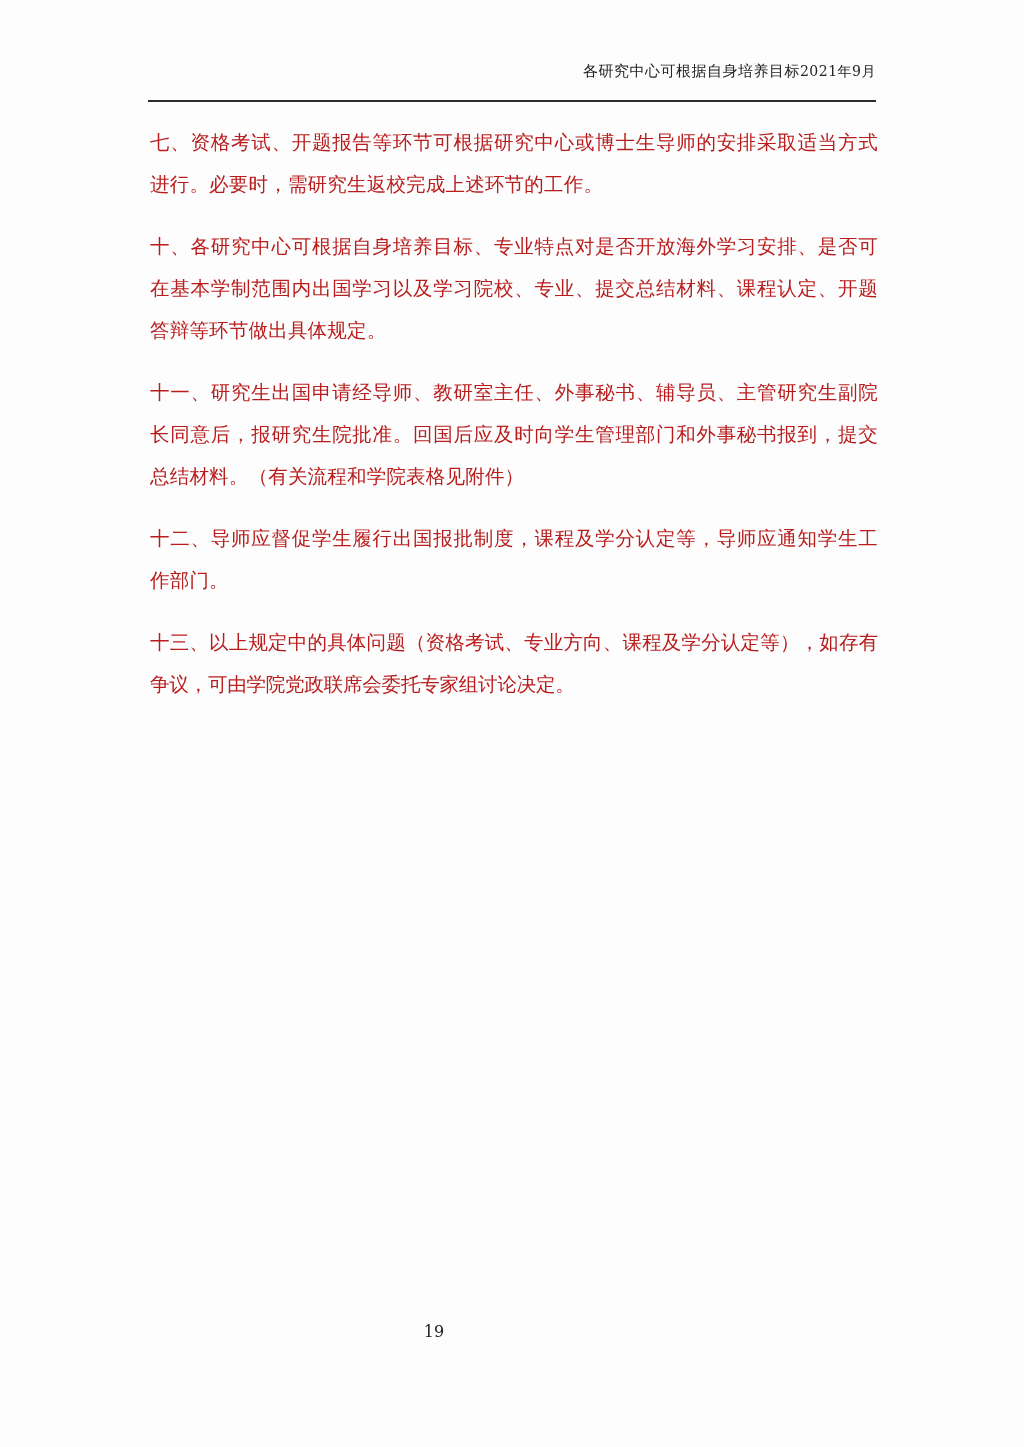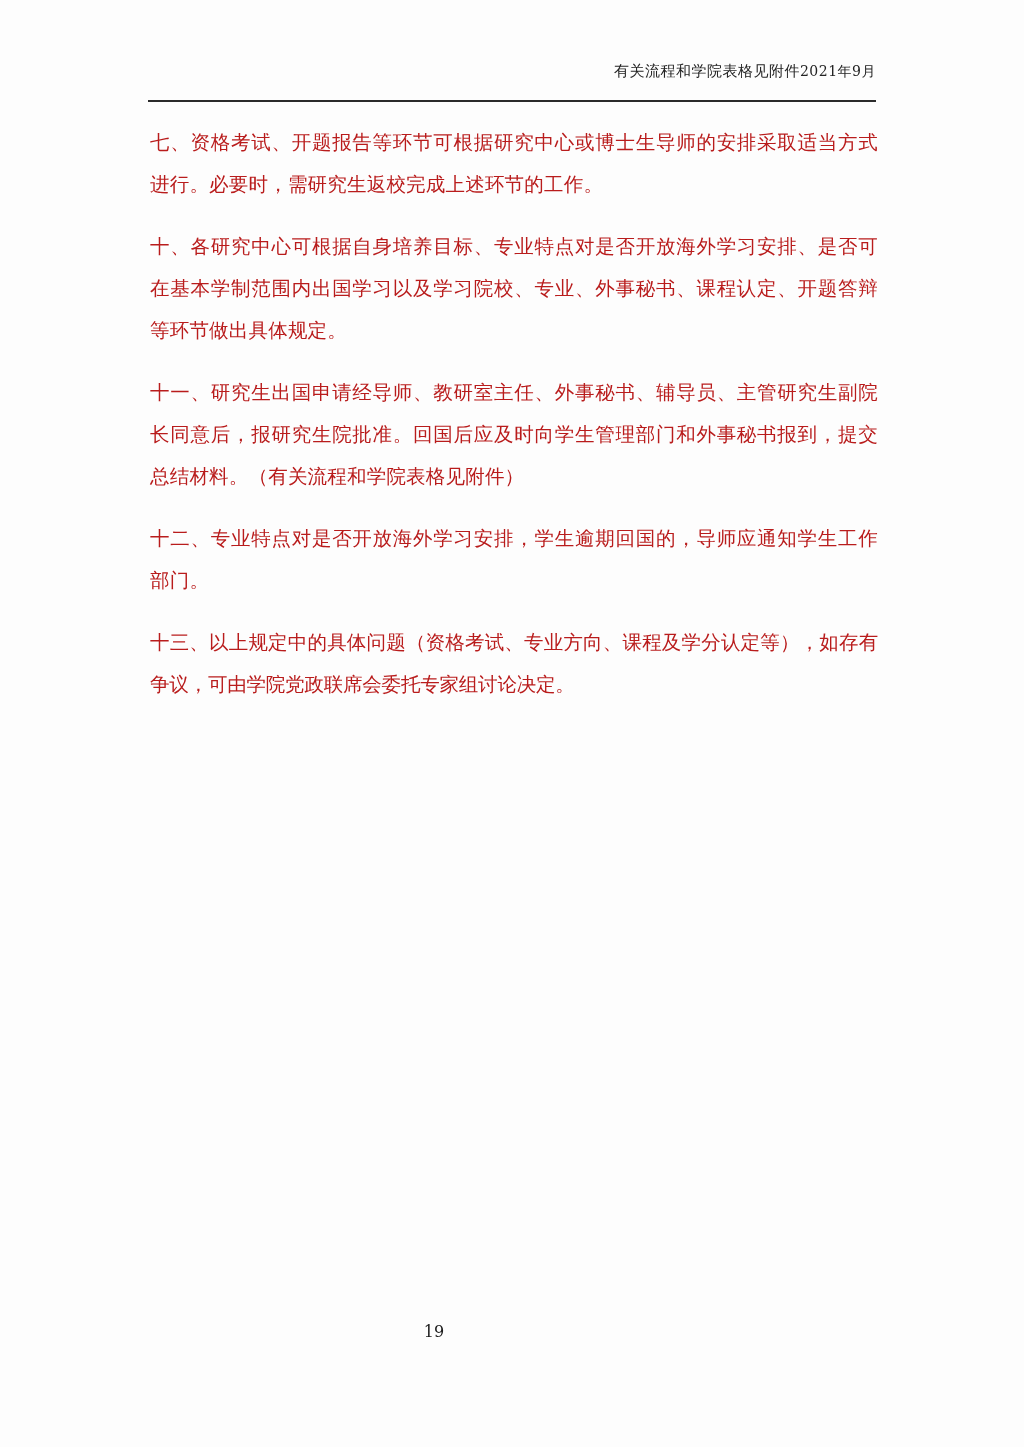--- a/index.html
+++ b/index.html
@@ -73,28 +73,28 @@
     color: #1c1c1c;
     font-family: "DejaVu Serif", "Liberation Serif", serif;
   }
 </style>
 </head>
 <body>
 
 <div class="page">
 
   <div class="header">
-    <span>有关流程和学院表格见附件</span><span class="date-part">2021年9月</span>
+    <span>各研究中心可根据自身培养目标</span><span class="date-part">2021年9月</span>
   </div>
 
   <div class="rule"></div>
 
   <div class="content">
     <p class="para">七、资格考试、开题报告等环节可根据研究中心或博士生导师的安排采取适当方式进行。必要时，需研究生返校完成上述环节的工作。</p>
-    <p class="para">十、各研究中心可根据自身培养目标、专业特点对是否开放海外学习安排、是否可在基本学制范围内出国学习以及学习院校、专业、外事秘书、课程认定、开题答辩等环节做出具体规定。</p>
+    <p class="para">十、各研究中心可根据自身培养目标、专业特点对是否开放海外学习安排、是否可在基本学制范围内出国学习以及学习院校、专业、提交总结材料、课程认定、开题答辩等环节做出具体规定。</p>
     <p class="para">十一、研究生出国申请经导师、教研室主任、外事秘书、辅导员、主管研究生副院长同意后，报研究生院批准。回国后应及时向学生管理部门和外事秘书报到，提交总结材料。（有关流程和学院表格见附件）</p>
-    <p class="para">十二、专业特点对是否开放海外学习安排，学生逾期回国的，导师应通知学生工作部门。</p>
+    <p class="para">十二、导师应督促学生履行出国报批制度，课程及学分认定等，导师应通知学生工作部门。</p>
     <p class="para tight">十三、以上规定中的具体问题（资格考试、专业方向、课程及学分认定等），如存有争议，可由学院党政联席会委托专家组讨论决定。</p>
   </div>
 
   <div class="footer-page">19</div>
 
 </div>
 
 </body></html>

